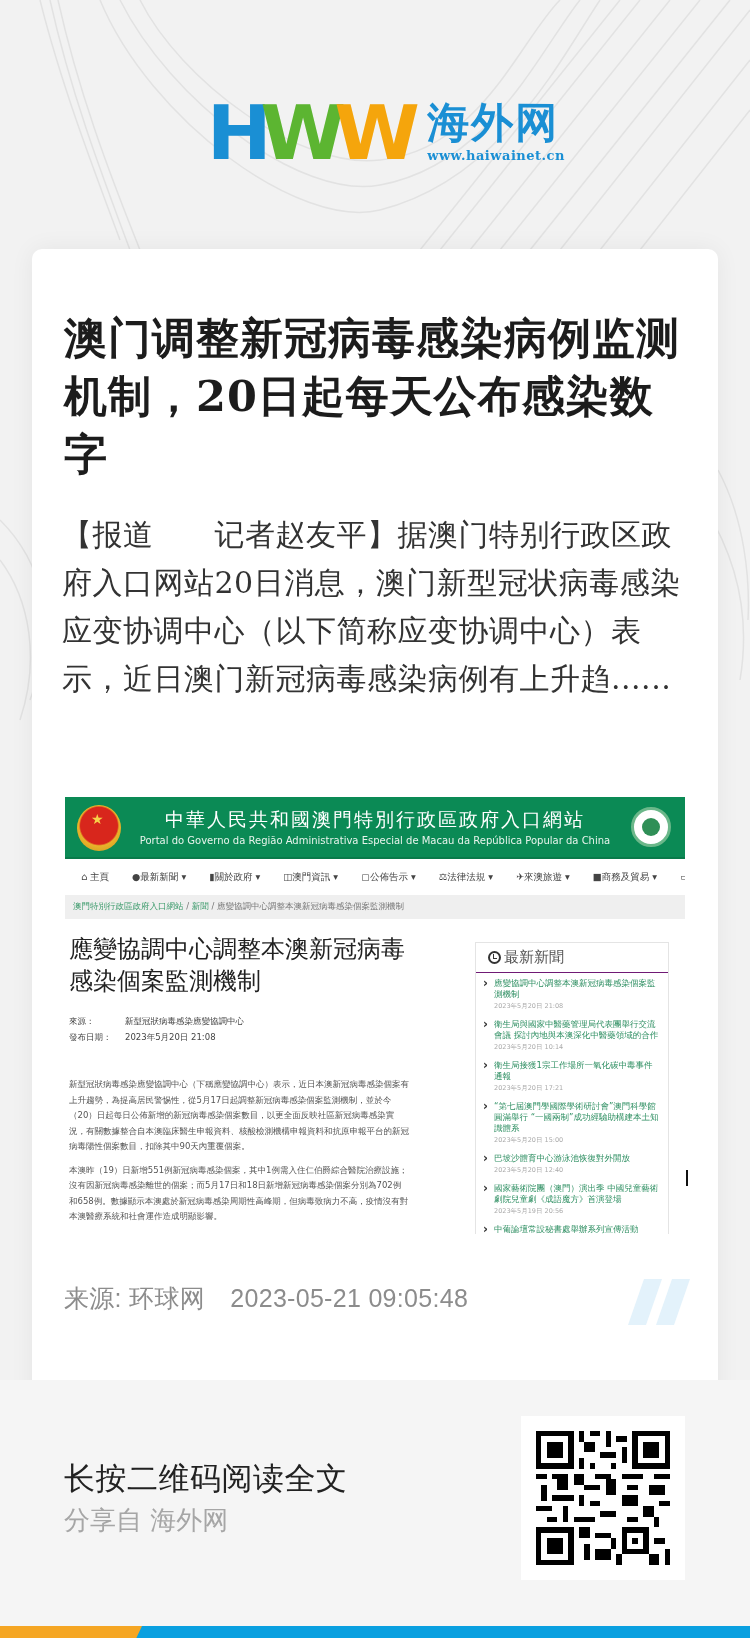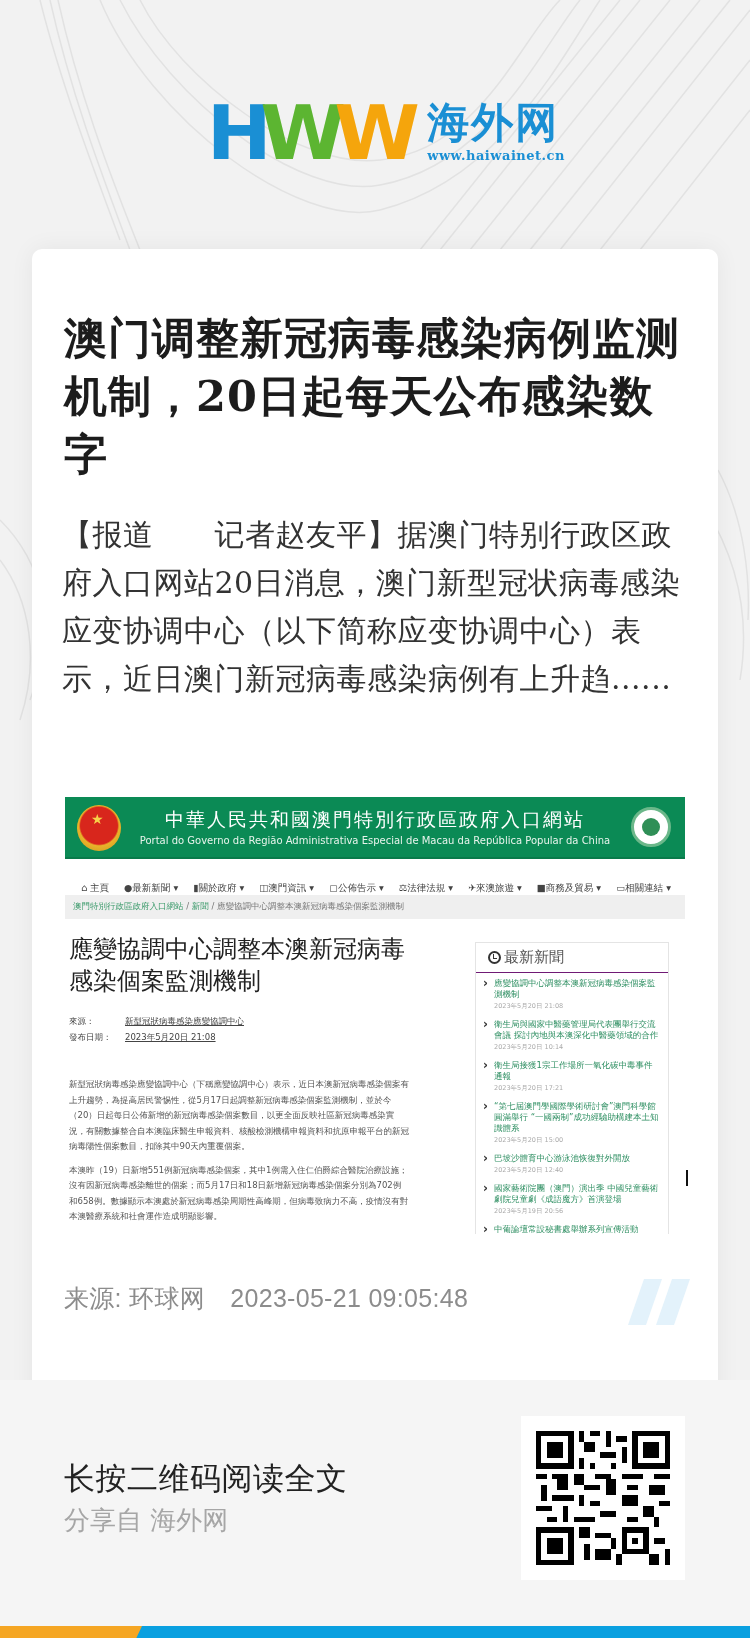--- a/index.html
+++ b/index.html
@@ -21,28 +21,28 @@
   .summary { position: absolute; left: 30px; top: 262px; width: 630px; font-family: "DejaVu Serif", serif; font-size: 30px; line-height: 48px; color: #333; letter-spacing: 0.5px; }
 
   .shot { position: absolute; left: 33px; top: 548px; width: 620px; height: 437px; background: #fff; overflow: hidden; }
   .gov-header { height: 62px; background: #0b8a55; position: relative; border-bottom: 2px solid #097a4a; }
   .emblem-left { position: absolute; left: 12px; top: 8px; width: 44px; height: 46px; border-radius: 50%; background: radial-gradient(circle at 50% 45%, #d8261c 0%, #d8261c 55%, #e8b32a 60%, #c9951e 100%); }
   .emblem-left::after { content: "★"; position: absolute; left: 14px; top: 6px; color: #f7d24a; font-size: 14px; }
   .emblem-right { position: absolute; right: 14px; top: 10px; width: 40px; height: 40px; border-radius: 50%; background: #fff; border: 3px solid #6bb88a; }
   .emblem-right::after { content: ""; position: absolute; left: 8px; top: 8px; width: 18px; height: 18px; border-radius: 50%; background: #2f8f57; }
   .gov-title-cn { position: absolute; left: 0; right: 0; top: 10px; text-align: center; color: #fff; font-family: "DejaVu Sans", sans-serif; font-size: 19px; letter-spacing: 2px; }
   .gov-title-pt { position: absolute; left: 0; right: 0; top: 38px; text-align: center; color: #e8f4ec; font-family: "DejaVu Sans", sans-serif; font-size: 10px; }
-  .gov-nav { height: 36px; display: flex; align-items: flex-end; padding-left: 16px; gap: 15px; font-family: "DejaVu Sans", sans-serif; font-size: 9.5px; color: #444; }
+  .gov-nav { height: 36px; display: flex; align-items: center; padding-left: 16px; gap: 23px; font-family: "DejaVu Sans", sans-serif; font-size: 9.5px; color: #444; }
   .gov-nav span { white-space: nowrap; }
   .gov-crumb { height: 24px; background: #efefef; margin: 0 0 0 0; font-family: "DejaVu Sans", sans-serif; font-size: 8.5px; color: #3a9a6a; padding: 6px 8px; }
   .gov-crumb .sep { color: #777; }
   .gov-crumb .cur { color: #777; }
   .gov-main { position: absolute; left: 0; top: 130px; width: 360px; }
   .gov-art-title { position: absolute; left: 4px; top: 6px; width: 340px; font-family: "DejaVu Sans", sans-serif; font-size: 24px; line-height: 32px; color: #222; }
-  .gov-meta { position: absolute; left: 4px; top: 86px; font-family: "DejaVu Sans", sans-serif; font-size: 8.5px; color: #444; line-height: 16px; text-decoration: underline; }
+  .gov-meta { position: absolute; left: 4px; top: 86px; font-family: "DejaVu Sans", sans-serif; font-size: 8.5px; color: #444; line-height: 16px; }
   .gov-meta .k { display: inline-block; width: 56px; }
   .gov-body { position: absolute; left: 4px; top: 150px; width: 340px; font-family: "DejaVu Sans", sans-serif; font-size: 8.5px; line-height: 15.5px; color: #555; }
   .gov-body p + p { margin-top: 8px; }
   .gov-side { position: absolute; left: 410px; top: 145px; width: 194px; height: 300px; border: 1px solid #e4e4e4; }
   .gov-side-head { height: 30px; border-bottom: 1px solid #701a75; font-family: "DejaVu Sans", sans-serif; font-size: 15px; color: #555; padding: 4px 12px; display: flex; align-items: center; gap: 3px; }
   .clock { width: 13px; height: 13px; border: 2px solid #333; border-radius: 50%; position: relative; display: inline-block; }
   .clock::after { content: ""; position: absolute; left: 3px; top: 1px; width: 3px; height: 4px; border-left: 1.5px solid #333; border-bottom: 1.5px solid #333; }
   .news-item { padding: 5px 8px 3px 18px; position: relative; font-family: "DejaVu Sans", sans-serif; }
   .news-item::before { content: "›"; position: absolute; left: 7px; top: 3px; font-size: 12px; color: #333; font-weight: bold; }
   .news-t { font-size: 8.5px; line-height: 11px; color: #2e8f62; }

